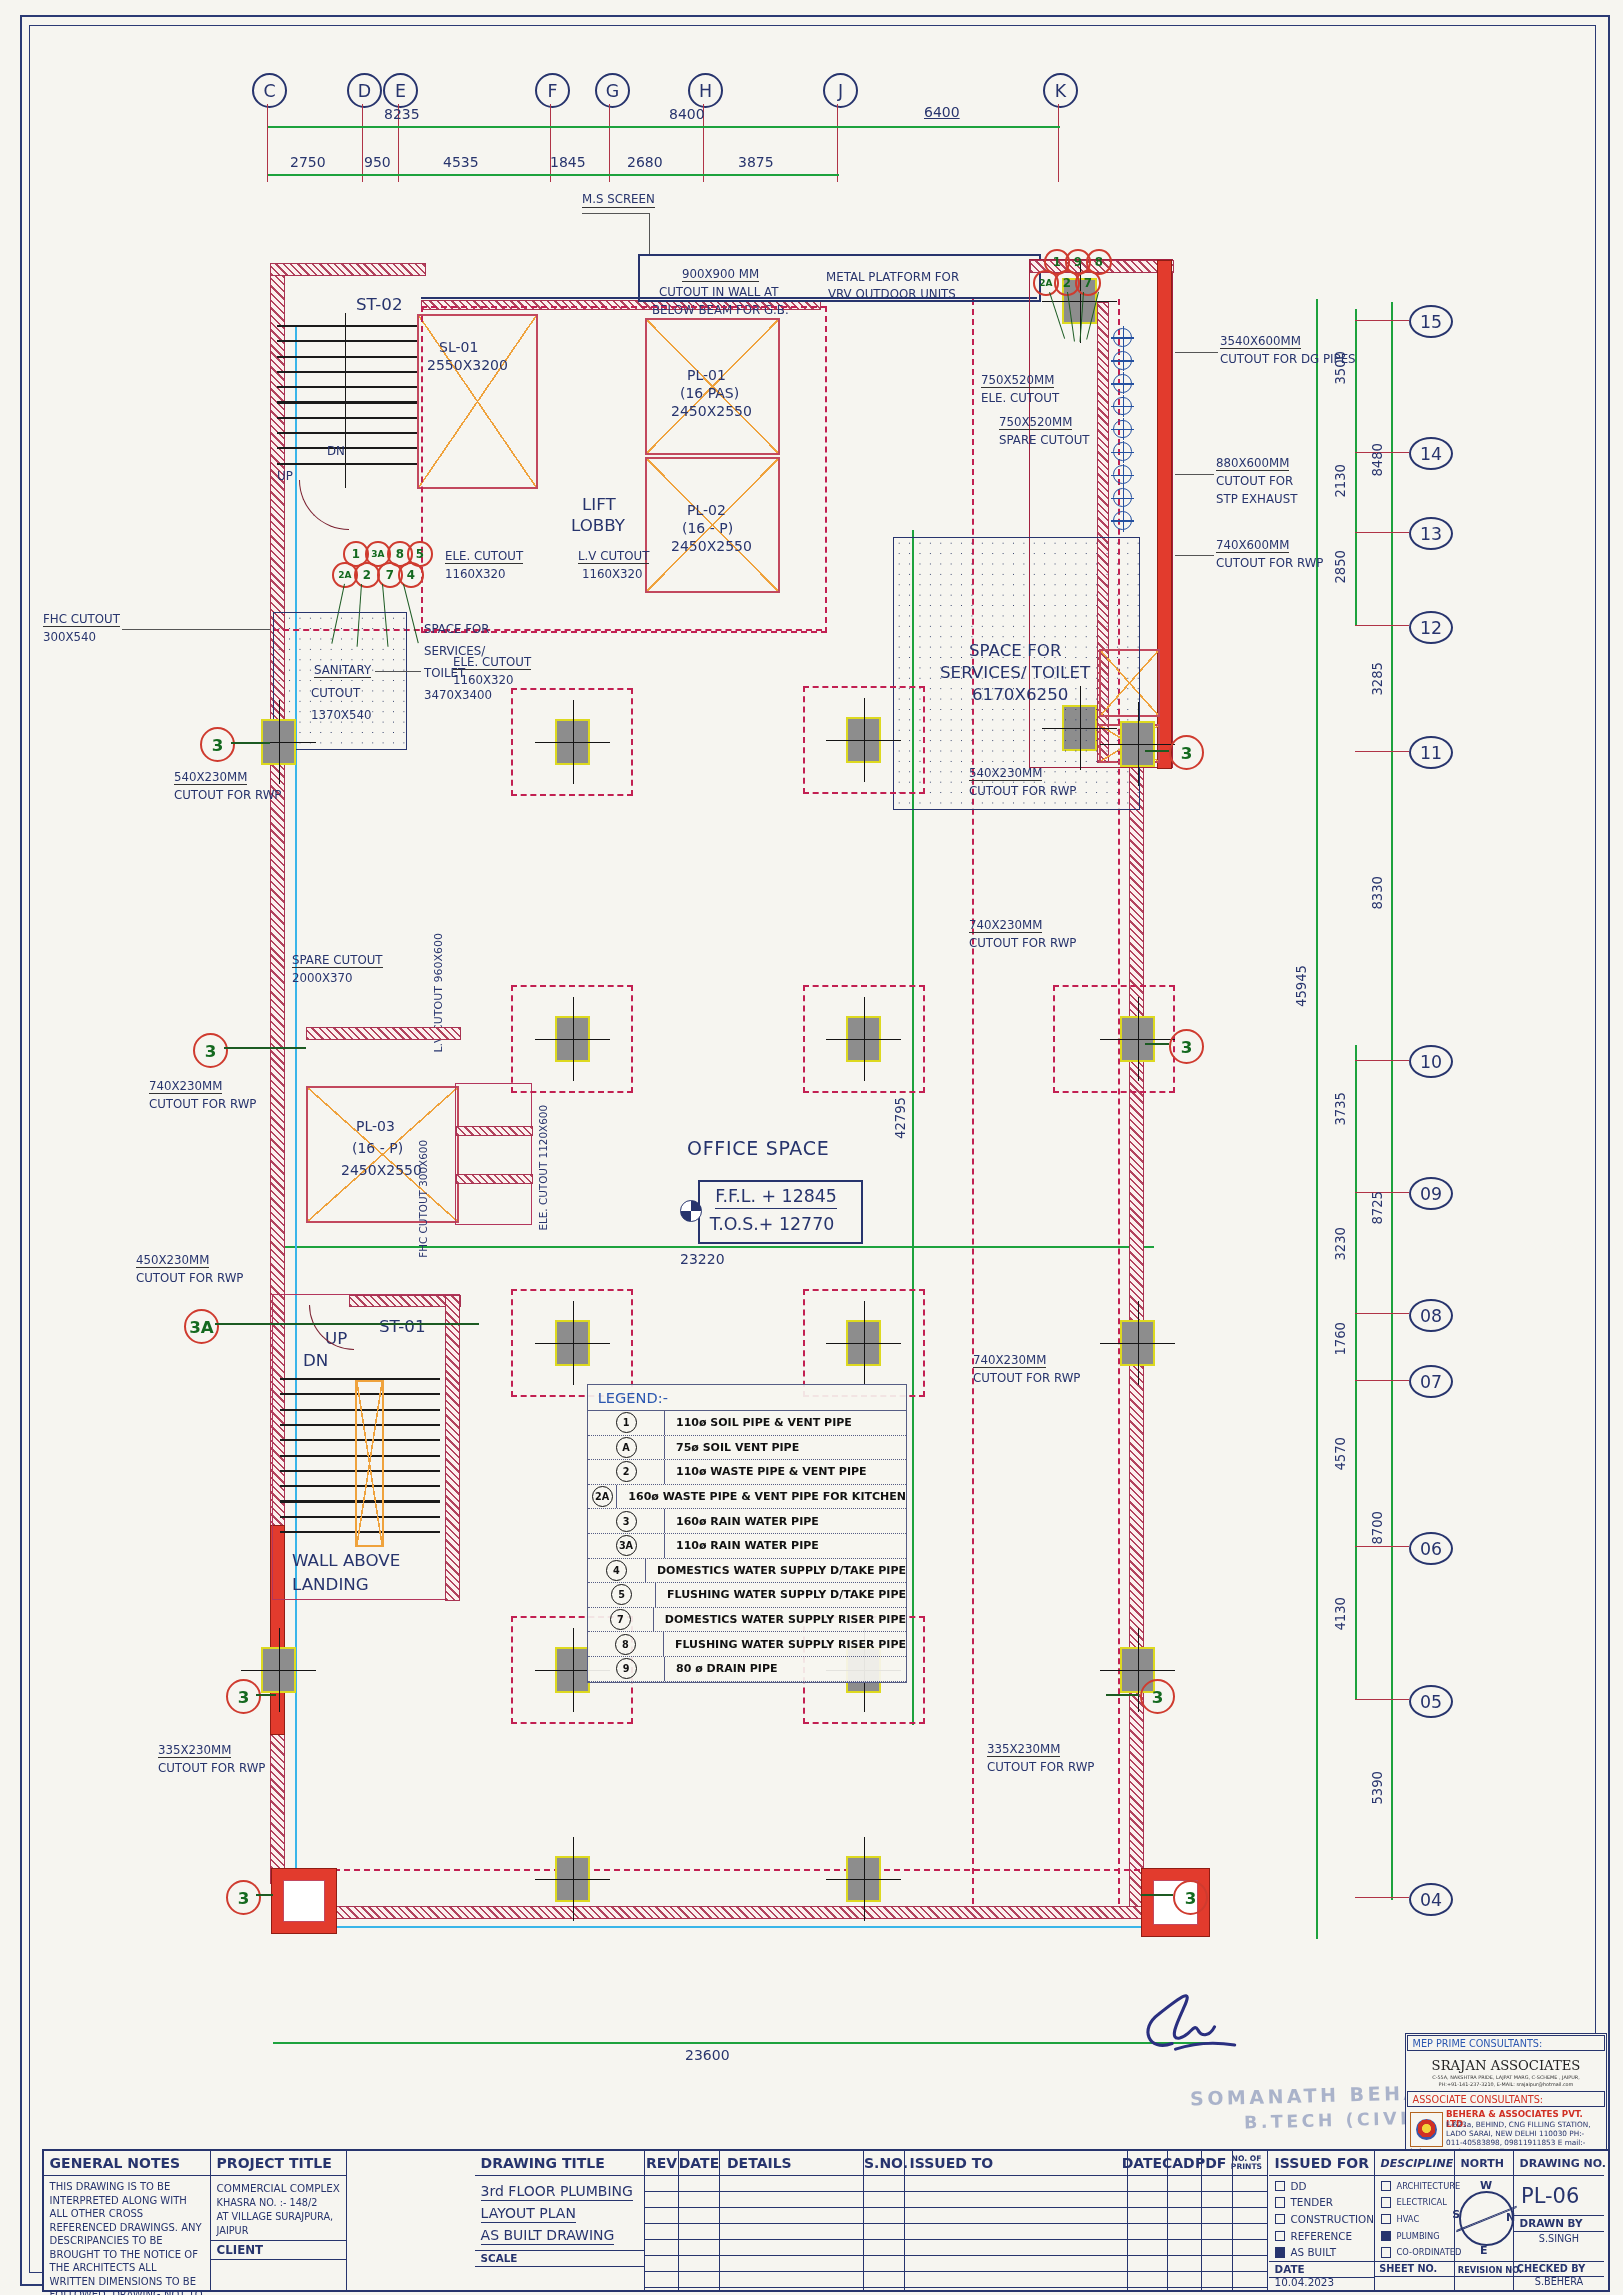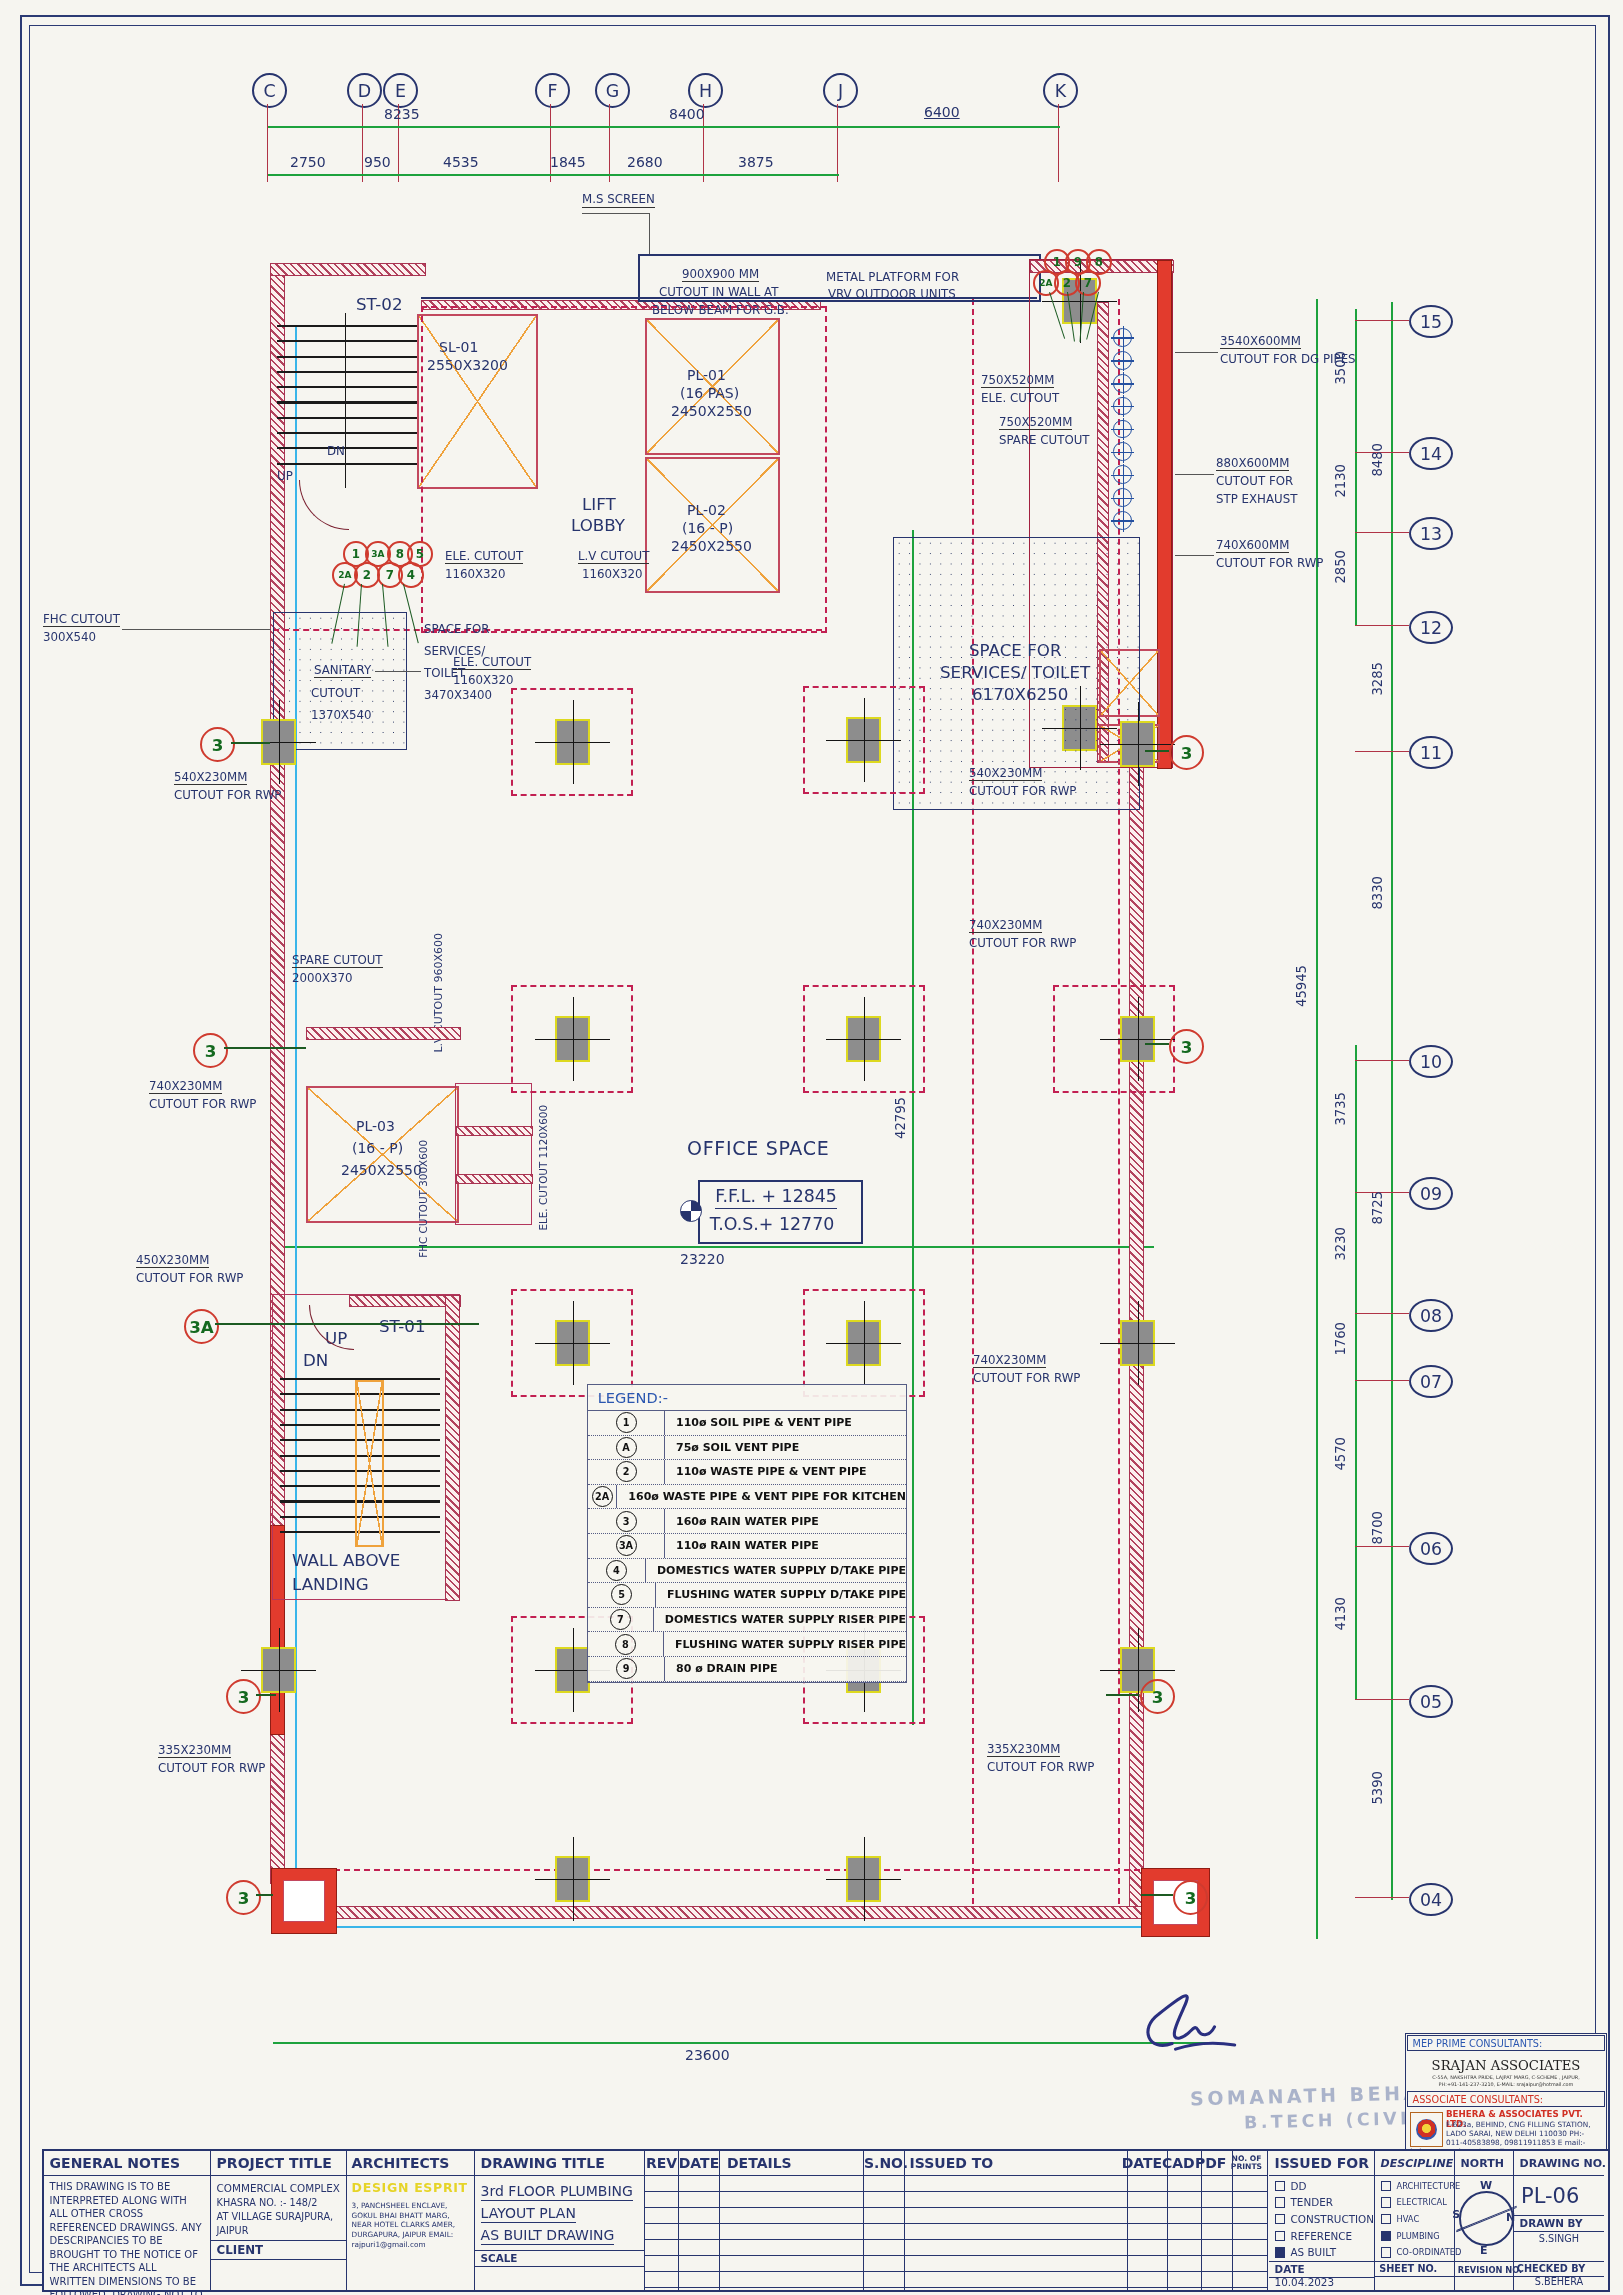--- a/index.html
+++ b/index.html
@@ -517,29 +517,20 @@
 
     <div class="tbc" style="left:167px;width:136px;">
       <div class="tbh">PROJECT TITLE</div>
       <div class="tbtxt" style="left:5.6px;top:31px;font-size:10.4px;">COMMERCIAL COMPLEX</div>
       <div class="tbtxt" style="left:5.6px;top:46px;font-size:9.7px;">KHASRA NO. :- 148/2</div>
       <div class="tbtxt" style="left:5.6px;top:60px;font-size:9.7px;">AT VILLAGE SURAJPURA,</div>
       <div class="tbtxt" style="left:5.6px;top:74px;font-size:9.7px;">JAIPUR</div>
       <div class="tbtxt" style="left:0;top:89px;width:100%;border-top:1.7px solid #27346d;border-bottom:1.7px solid #27346d;font-weight:bold;font-size:11.8px;padding:2.1px 0 2.1px 5.6px;box-sizing:border-box;">CLIENT</div>
     </div>
 
-    <div class="tbc" style="left:302px;width:129px;">
-      <div class="tbh">ARCHITECTS</div>
-      <div class="tbtxt" style="left:5.6px;top:29px;font-size:12.5px;font-weight:bold;color:#e6d428;letter-spacing:0.7px;">DESIGN  ESPRIT</div>
-      <div class="tbtxt" style="left:5.6px;top:50px;font-size:7.3px;">3, PANCHSHEEL ENCLAVE,</div>
-      <div class="tbtxt" style="left:5.6px;top:60px;font-size:7.3px;">GOKUL BHAI BHATT MARG,</div>
-      <div class="tbtxt" style="left:5.6px;top:69px;font-size:7.3px;">NEAR HOTEL CLARKS AMER,</div>
-      <div class="tbtxt" style="left:5.6px;top:79px;font-size:7.3px;">DURGAPURA, JAIPUR EMAIL:</div>
-      <div class="tbtxt" style="left:5.6px;top:89px;font-size:7.3px;">rajpuri1@gmail.com</div>
-    </div>
 
     <div class="tbc" style="left:431px;width:170px;">
       <div class="tbh">DRAWING TITLE</div>
       <div class="tbtxt" style="left:5.6px;top:32px;font-size:14px;border-bottom:1.4px solid #27346d;padding-bottom:1.4px;">3rd FLOOR PLUMBING</div>
       <div class="tbtxt" style="left:5.6px;top:54px;font-size:14px;border-bottom:1.4px solid #27346d;padding-bottom:1.4px;">LAYOUT PLAN</div>
       <div class="tbtxt" style="left:5.6px;top:76px;font-size:14px;border-bottom:1.4px solid #27346d;padding-bottom:1.4px;">AS BUILT DRAWING</div>
       <div class="tbtxt" style="left:0;top:99px;width:100%;border-top:1.7px solid #27346d;border-bottom:1.7px solid #27346d;font-weight:bold;font-size:10.4px;padding:1.4px 0 1.4px 5.6px;box-sizing:border-box;">SCALE</div>
     </div>
 
     <div class="tbc" style="left:601px;width:219px;">

